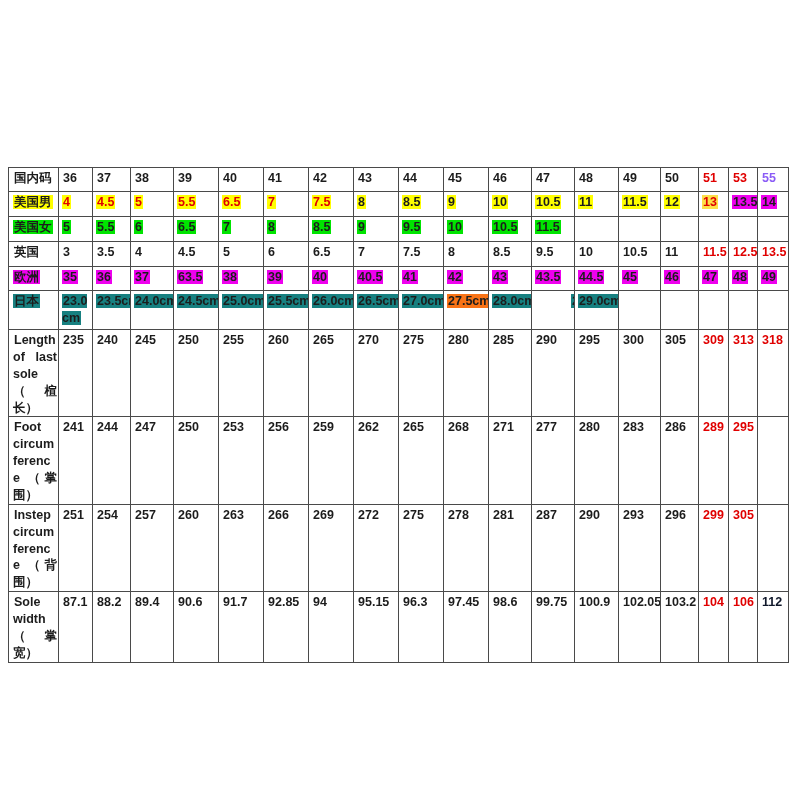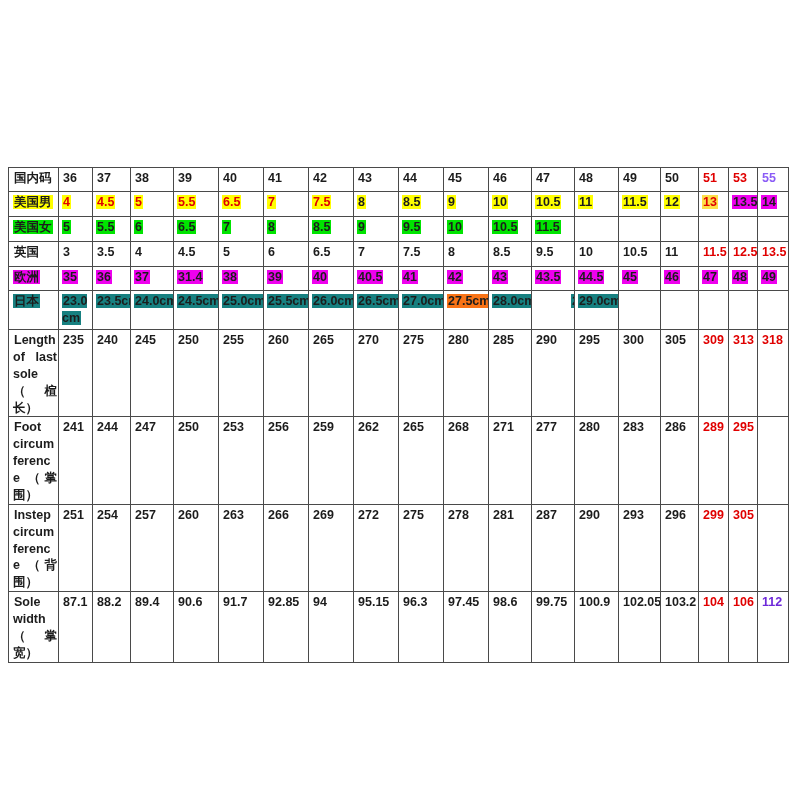--- a/index.html
+++ b/index.html
@@ -145,21 +145,21 @@
           <td><span class="hl">11</span></td>
           <td><span class="hl" style="color: rgb(224, 0, 0);">11.5</span></td>
           <td><span class="hl" style="color: rgb(224, 0, 0);">12.5</span></td>
           <td><span class="hl" style="color: rgb(224, 0, 0);">13.5</span></td>
         </tr>
         <tr style="height: 24px;">
           <td class="lbl"><span class="hl" style="background: rgb(238, 0, 238);">欧洲</span></td>
           <td><span class="hl" style="background: rgb(238, 0, 238);">35</span></td>
           <td><span class="hl" style="background: rgb(238, 0, 238);">36</span></td>
           <td><span class="hl" style="background: rgb(238, 0, 238);">37</span></td>
-          <td><span class="hl" style="background: rgb(238, 0, 238);">31.4</span></td>
+          <td><span class="hl" style="background: rgb(238, 0, 238);">63.5</span></td>
           <td><span class="hl" style="background: rgb(238, 0, 238);">38</span></td>
           <td><span class="hl" style="background: rgb(238, 0, 238);">39</span></td>
           <td><span class="hl" style="background: rgb(238, 0, 238);">40</span></td>
           <td><span class="hl" style="background: rgb(238, 0, 238);">40.5</span></td>
           <td><span class="hl" style="background: rgb(238, 0, 238);">41</span></td>
           <td><span class="hl" style="background: rgb(238, 0, 238);">42</span></td>
           <td><span class="hl" style="background: rgb(238, 0, 238);">43</span></td>
           <td><span class="hl" style="background: rgb(238, 0, 238);">43.5</span></td>
           <td><span class="hl" style="background: rgb(238, 0, 238);">44.5</span></td>
           <td><span class="hl" style="background: rgb(238, 0, 238);">45</span></td>
@@ -265,17 +265,17 @@
           <td><span class="hl">95.15</span></td>
           <td><span class="hl">96.3</span></td>
           <td><span class="hl">97.45</span></td>
           <td><span class="hl">98.6</span></td>
           <td><span class="hl">99.75</span></td>
           <td><span class="hl">100.9</span></td>
           <td><span class="hl">102.05</span></td>
           <td><span class="hl">103.2</span></td>
           <td><span class="hl" style="color: rgb(224, 0, 0);">104</span></td>
           <td><span class="hl" style="color: rgb(224, 0, 0);">106</span></td>
-          <td><span class="hl" style="color: #6d28d9;">112</span></td>
+          <td><span class="hl" style="color: #0f172a;">112</span></td>
         </tr>
       </tbody>
   </table>
 </div>
 
 </body></html>

